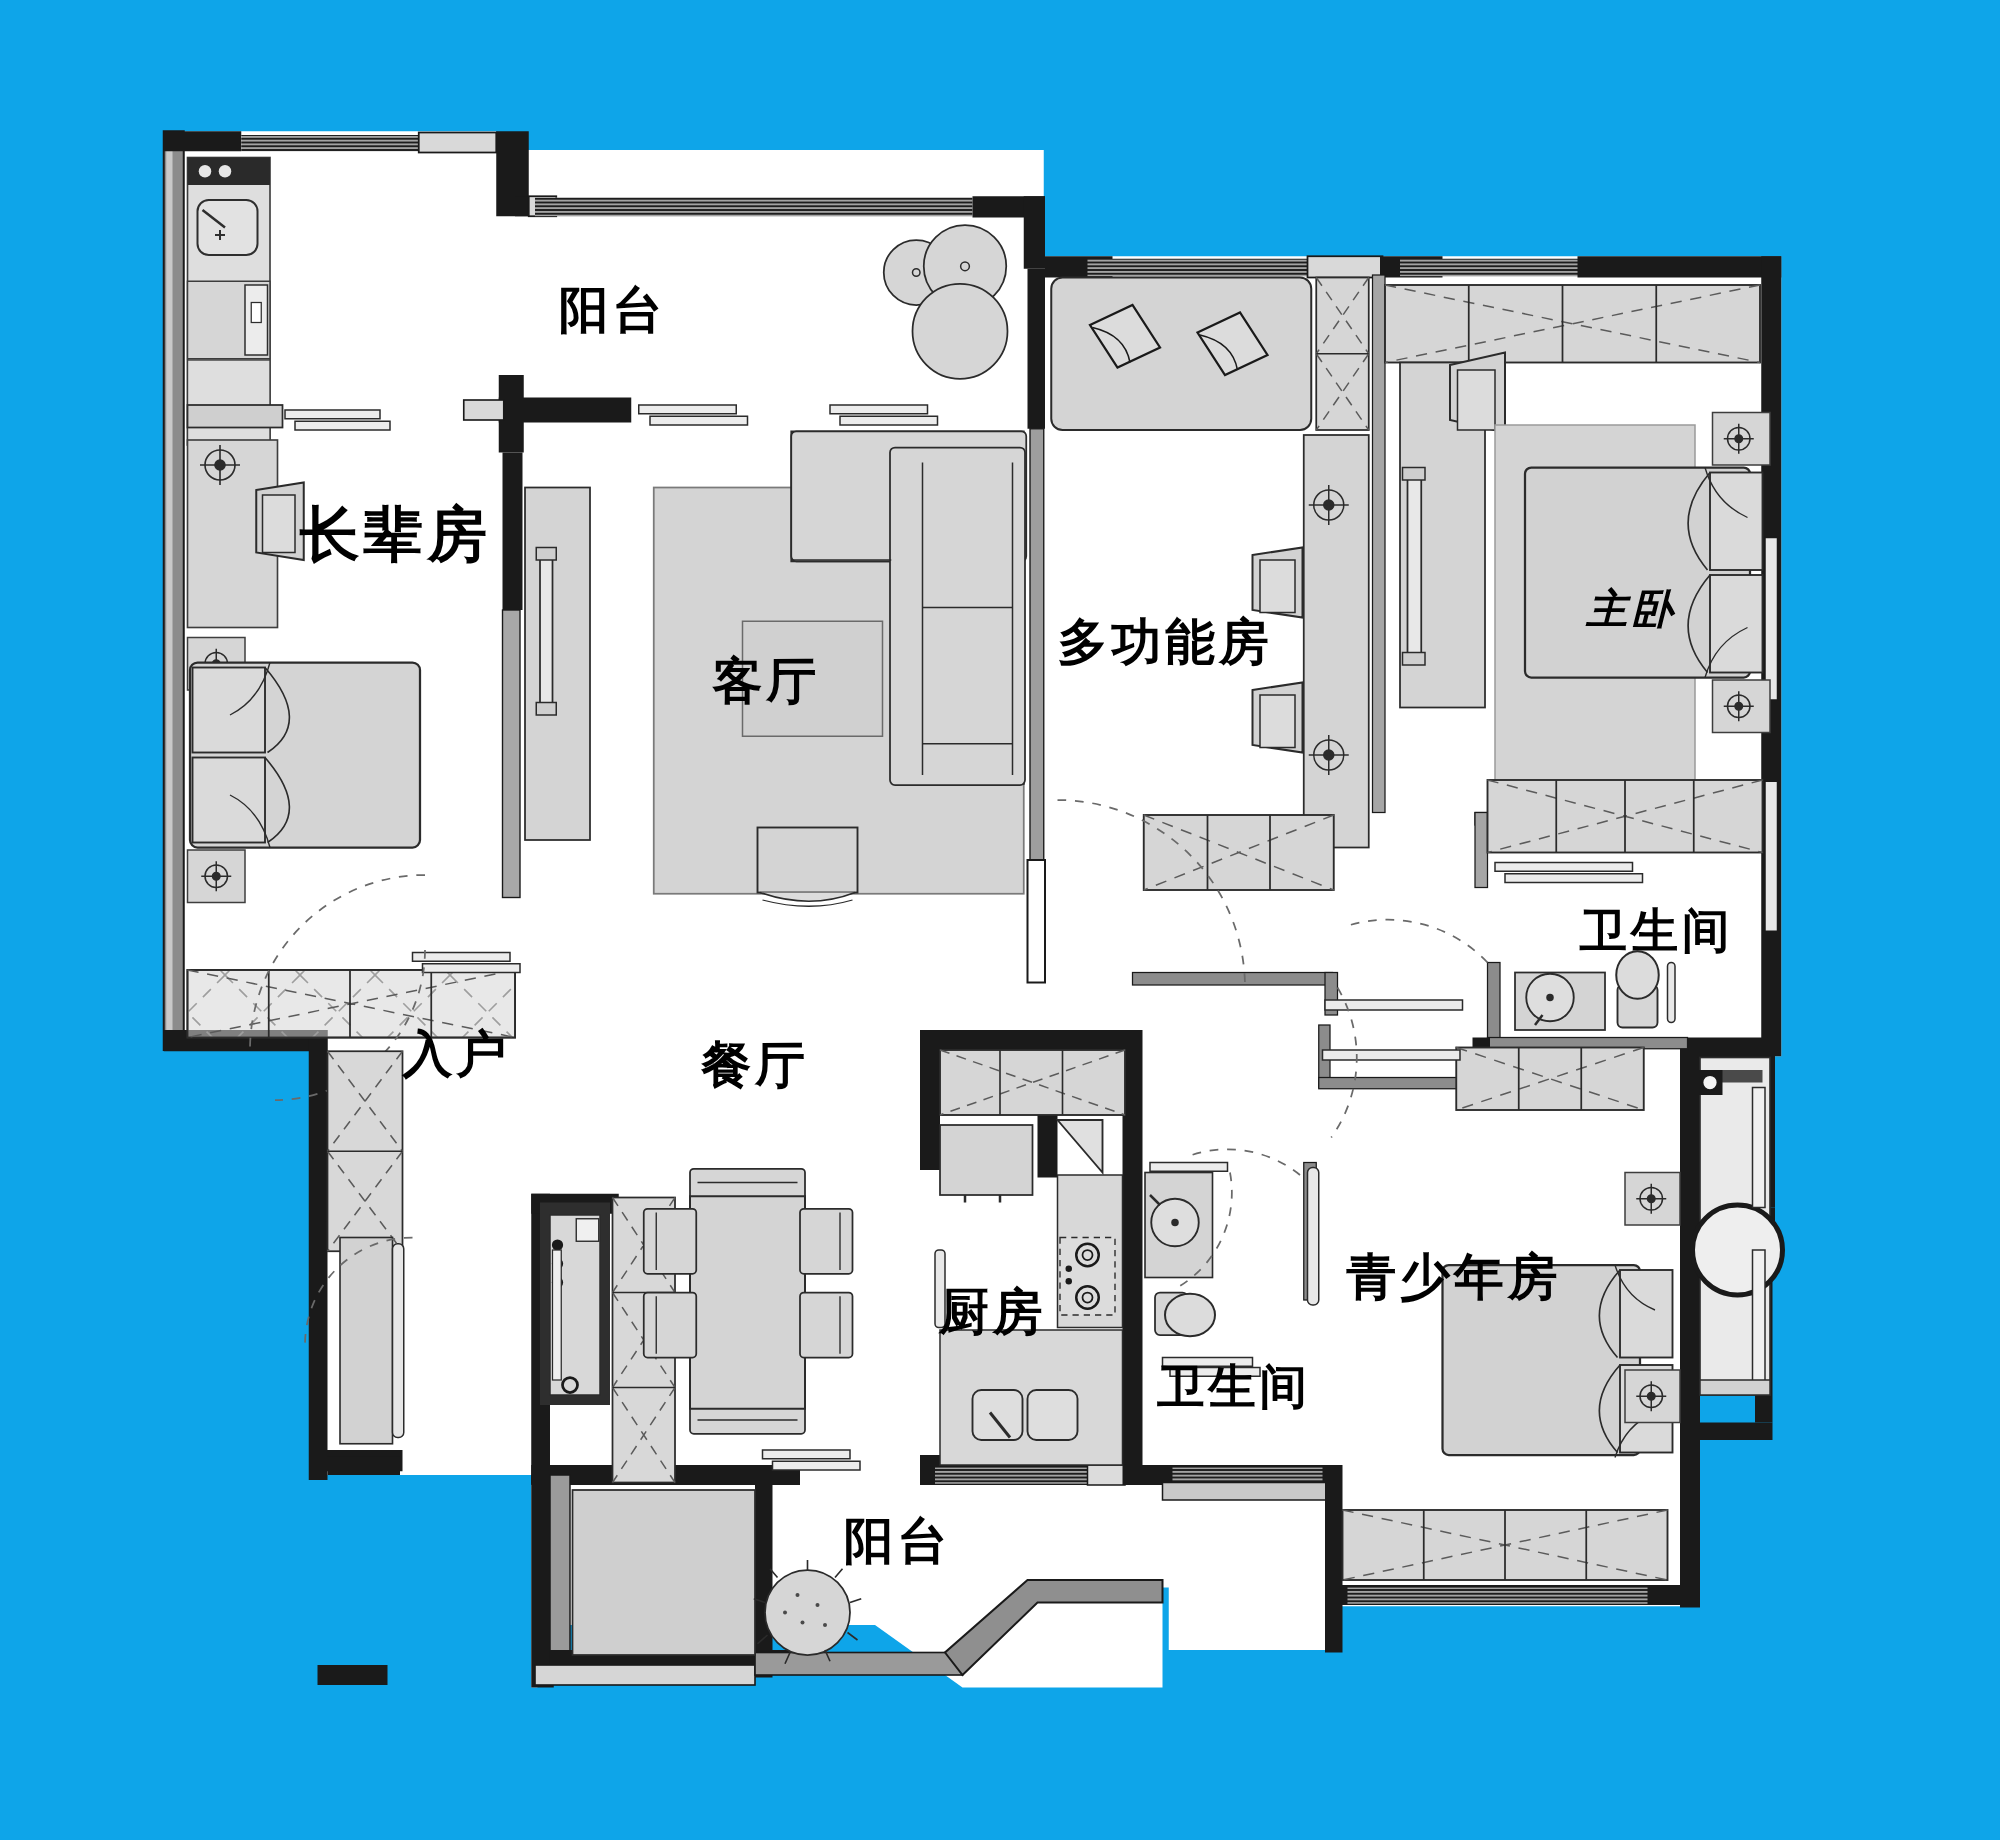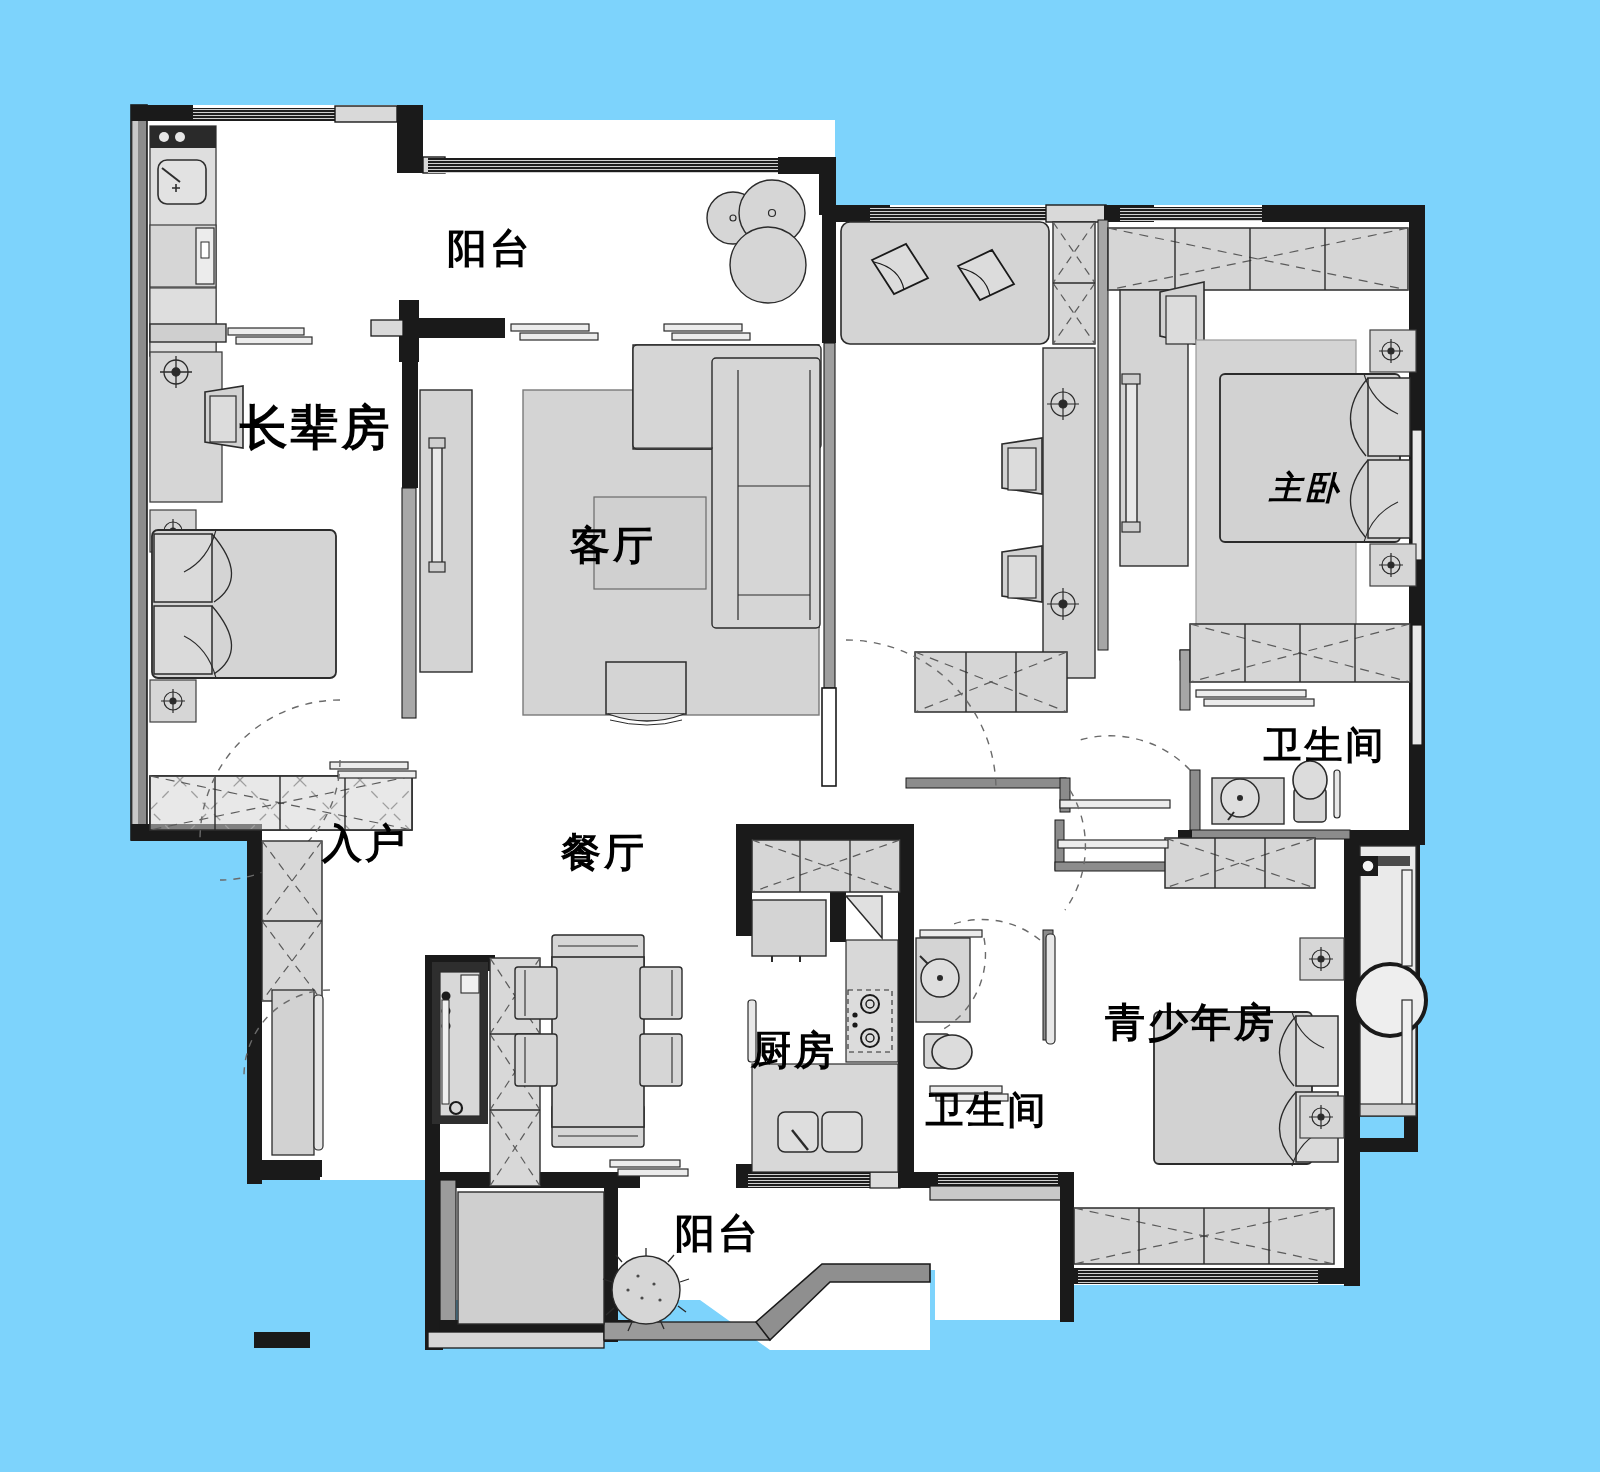--- a/index.html
+++ b/index.html
@@ -1,17 +1,17 @@
 <!DOCTYPE html>
 <html><head>
 <meta charset="utf-8">
 <style>
   html,body{margin:0;padding:0;background:#ffffff;}
   body{font-family:"DejaVu Sans","Liberation Sans",sans-serif;}
-  #plan{position:relative;width:1600px;height:1472px;background:#7dd3fc;overflow:hidden;}
+  #plan{position:relative;width:1600px;height:1472px;background:#0ea5e9;overflow:hidden;}
   svg{position:absolute;left:0;top:0;}
   .lbl{position:absolute;color:#000;font-weight:700;white-space:nowrap;
        font-family:"DejaVu Sans","Liberation Sans",sans-serif;letter-spacing:3px;
        transform:translate(-50%,-50%);}
 </style>
 </head>
 <body>
 
 <div id="plan">
 
@@ -457,22 +457,23 @@
             <circle cx="660" cy="1300" r="1.6"></circle>
         <circle cx="628" cy="1290" r="1.6"></circle>
       </g>
     </g>
   </g>
 </svg>
 
 <div class="lbl" style="left:490px;top:248px;font-size:40px;">阳台</div>
 <div class="lbl" style="left:316px;top:428px;font-size:48px;">长辈房</div>
 <div class="lbl" style="left:613px;top:545px;font-size:40px;">客厅</div>
+<div class="lbl" style="left:932px;top:514px;font-size:40px;">多功能房</div>
 <div class="lbl" style="left:1305px;top:488px;font-size:33px;font-style:italic;">主卧</div>
 <div class="lbl" style="left:1325px;top:745px;font-size:38px;">卫生间</div>
 <div class="lbl" style="left:365px;top:843px;font-size:40px;">入户</div>
 <div class="lbl" style="left:604px;top:852px;font-size:40px;">餐厅</div>
 <div class="lbl" style="left:794px;top:1012px;font-size:40px;margin-top:38px;">厨房</div>
-<div class="lbl" style="left:1163px;top:1022px;font-size:40px;margin-left:28px;">青少年房</div>
+<div class="lbl" style="left:1163px;top:1022px;font-size:40px;">青少年房</div>
 <div class="lbl" style="left:987px;top:1110px;font-size:38px;">卫生间</div>
 <div class="lbl" style="left:718px;top:1233px;font-size:40px;">阳台</div>
 
 </div>
 
 </body></html>

